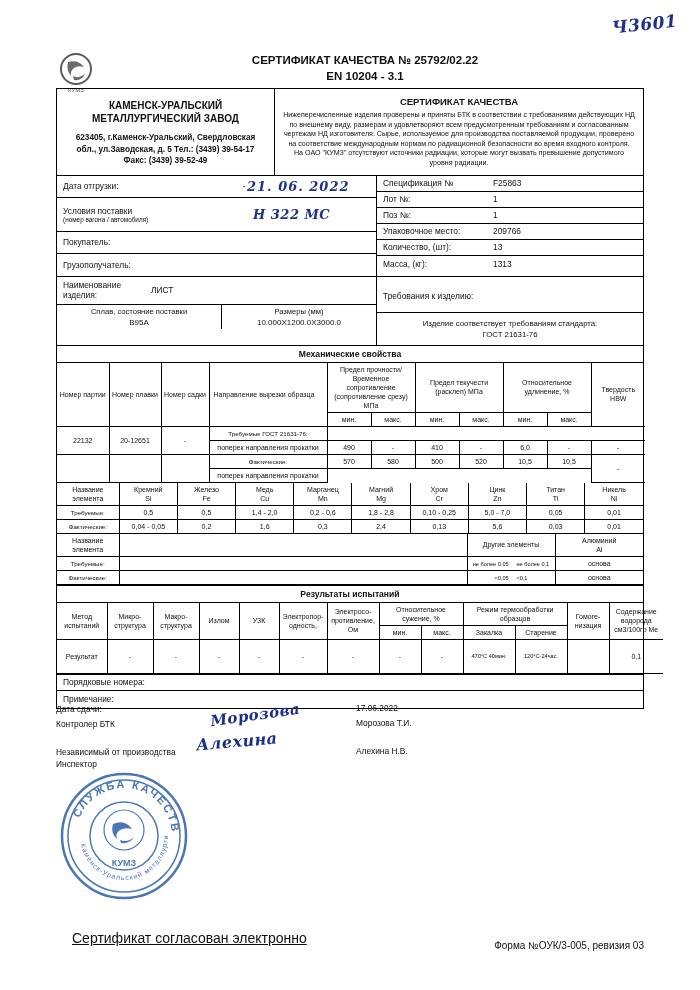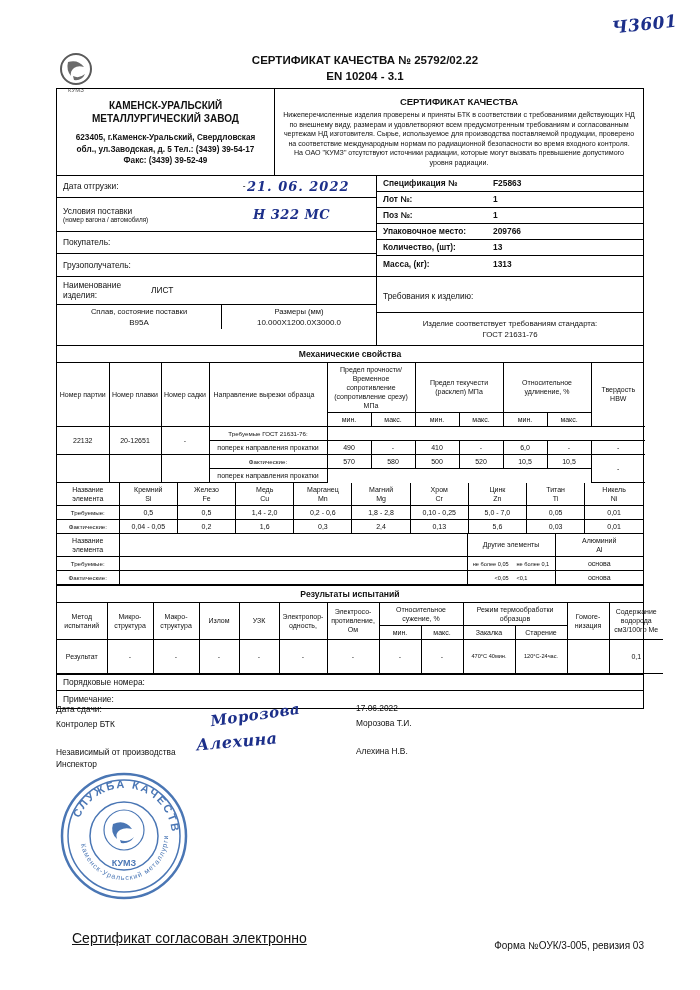--- a/index.html
+++ b/index.html
@@ -110,21 +110,20 @@
   
   .details { display: flex; border-bottom: 1px solid #000; }
   .details-left {
     width: 320px;
     border-right: 1px solid #000;
     box-sizing: border-box;
   }
   .details-right {
     flex: 1;
     box-sizing: border-box;
-    font-weight: bold;
   }
   .d-row {
     display: flex;
     border-bottom: 1px solid #000;
     min-height: 22px;
     align-items: center;
     padding: 0 6px;
     box-sizing: border-box;
     font-size: 8.4px;
   }

